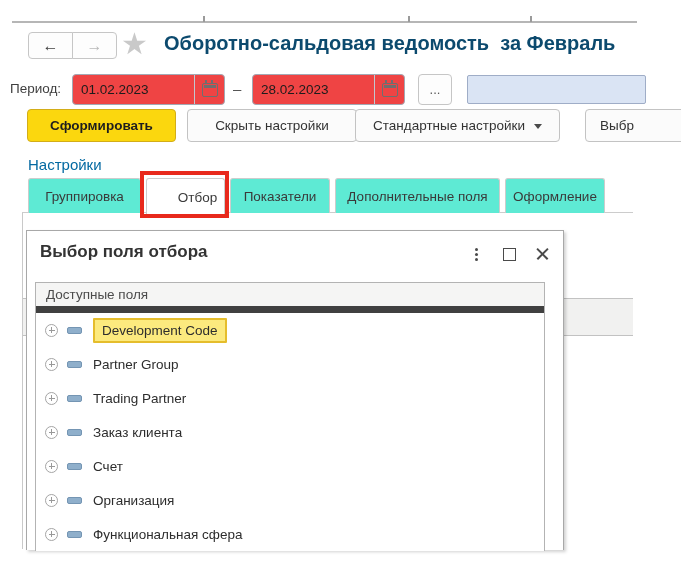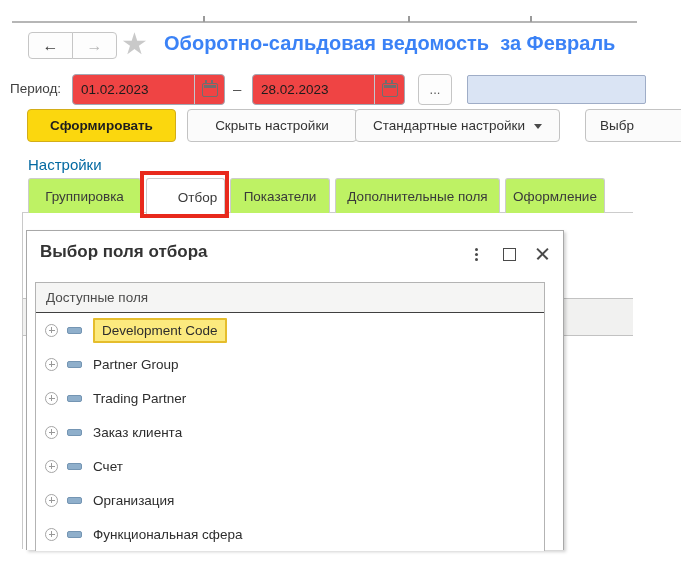--- a/index.html
+++ b/index.html
@@ -10,21 +10,21 @@
   
   .topline{left:12px;top:21px;width:625px;height:2px;background:#b6b6b6;}
   .toptick{width:2px;height:6px;background:#9a9a9a;top:16px;}
 
   
   .navbtn{top:32px;width:45px;height:27px;background:#fdfdfd;border:1px solid #c6c6c6;
           display:flex;align-items:center;justify-content:center;font-size:16px;cursor:pointer;}
   .navback{left:28px;border-radius:4px 0 0 4px;color:#3f3f3f;}
   .navfwd{left:72px;border-radius:0 4px 4px 0;color:#b8b8b8;}
   .star{left:121px;top:27px;font-size:30px;color:#c9c9c9;line-height:34px;}
-  .ttl{left:164px;top:32px;font-size:20px;font-weight:700;color:#3b82f6;white-space:pre;}
+  .ttl{left:164px;top:32px;font-size:20px;font-weight:700;color:#0c4a6e;white-space:pre;}
 
   
   .plabel{left:10px;top:81px;font-size:13.5px;color:#3f3f3f;}
   .dinput{top:74px;height:31px;background:#ef4444;border:1px solid #a3a9b4;border-radius:4px;
           display:flex;align-items:stretch;}
   .dval{flex:1;display:flex;align-items:center;padding-left:8px;font-size:13.5px;color:#1c1c1c;}
   .calzone{width:29px;border-left:1px solid #c2c7cf;display:flex;align-items:center;justify-content:center;cursor:pointer;}
   .cal{width:14px;height:12px;border:1.5px solid #6f6f6f;border-radius:2px;position:relative;}
   .cal::before{content:"";position:absolute;left:1px;right:1px;top:1.5px;height:2.5px;background:#6f6f6f;}
   .cal::after{content:"";position:absolute;top:-4px;left:2px;width:2px;height:3px;background:#6f6f6f;box-shadow:6px 0 #6f6f6f;}
@@ -38,21 +38,21 @@
        font-size:13.5px;color:#333;background:#fbfbfb;border:1px solid #c3c3c3;cursor:pointer;}
   .btn-generate{left:27px;width:149px;background:#fbd70e;border:1px solid #d3ad18;font-weight:700;color:#1e1e1e;}
   .btn-hide{left:187px;width:170px;}
   .btn-standard{left:355px;width:205px;}
   .btn-choose{left:585px;width:120px;justify-content:flex-start;padding-left:14px;}
   .caret{width:0;height:0;border:4px solid transparent;border-top:5px solid #4a4a4a;margin-left:9px;margin-top:5px;}
 
   .settingslbl{left:28px;top:156px;font-size:15px;color:#0369a1;}
 
   
-  .tab{top:178px;height:35px;background:#bef264;border:1px solid #cccccc;border-bottom:none;
+  .tab{top:178px;height:35px;background:#5eead4;border:1px solid #cccccc;border-bottom:none;
        border-radius:3px 3px 0 0;display:flex;align-items:center;justify-content:center;
        font-size:13.5px;color:#3a3a3a;cursor:pointer;z-index:5;}
   .tab.active{background:#fff;height:37px;z-index:6;padding-left:24px;}
   .tabline{left:22px;top:212px;width:611px;height:0;border-top:1px solid #cccccc;z-index:4;}
 
   
   .panelborder{left:22px;top:213px;width:0;height:336px;border-left:1px solid #c9c9c9;z-index:1;}
   .panelband{left:23px;top:298px;width:610px;height:38px;background:#f1f1f0;
              border-top:1px solid #c2c2c2;border-bottom:1px solid #c2c2c2;z-index:1;}
 
@@ -67,21 +67,21 @@
   .ic{width:16px;height:16px;display:flex;align-items:center;justify-content:center;cursor:pointer;}
   .dots{width:3px;height:3px;border-radius:50%;background:#4a4a4a;box-shadow:0 5px #4a4a4a,0 10px #4a4a4a;margin-top:-9px;}
   .maxsq{width:11px;height:11px;border:1.6px solid #4a4a4a;}
   .closex{position:relative;width:13px;height:13px;}
   .closex::before,.closex::after{content:"";position:absolute;left:-1px;top:5.5px;width:15px;height:1.6px;background:#4a4a4a;}
   .closex::before{transform:rotate(45deg);}
   .closex::after{transform:rotate(-45deg);}
 
   
   .list{left:8px;top:51px;width:510px;height:269px;border:1px solid #b3b3b3;border-bottom:none;background:#fff;}
-  .listhdr{height:30px;background:#f5f5f4;border-bottom:1px solid #404040;display:flex;align-items:center;
+  .listhdr{height:30px;background:#f5f5f4;border-bottom:7px solid #404040;display:flex;align-items:center;
            padding-left:10px;font-size:13.5px;color:#4c4c4c;box-sizing:border-box;}
   .row{height:34px;display:flex;align-items:center;padding-left:9px;cursor:pointer;}
   .expand{width:13px;height:13px;border:1px solid #a5a5a5;border-radius:50%;position:relative;flex:none;box-sizing:border-box;}
   .expand::before{content:"";position:absolute;left:2.5px;top:5px;width:6px;height:1.2px;background:#999;}
   .expand::after{content:"";position:absolute;left:4.9px;top:2.6px;width:1.2px;height:6px;background:#999;}
   .dashico{width:13px;height:5px;background:#8fafcb;border:1px solid #7495b3;border-radius:2px;margin-left:9px;flex:none;}
   .rowlabel{margin-left:11px;font-size:13.5px;color:#2d2d2d;white-space:nowrap;}
   .rowlabel.hl{background:#fcea7e;border:2px solid #e5bd2c;padding:3px 7px;border-radius:1px;}
 </style>
 </head>

